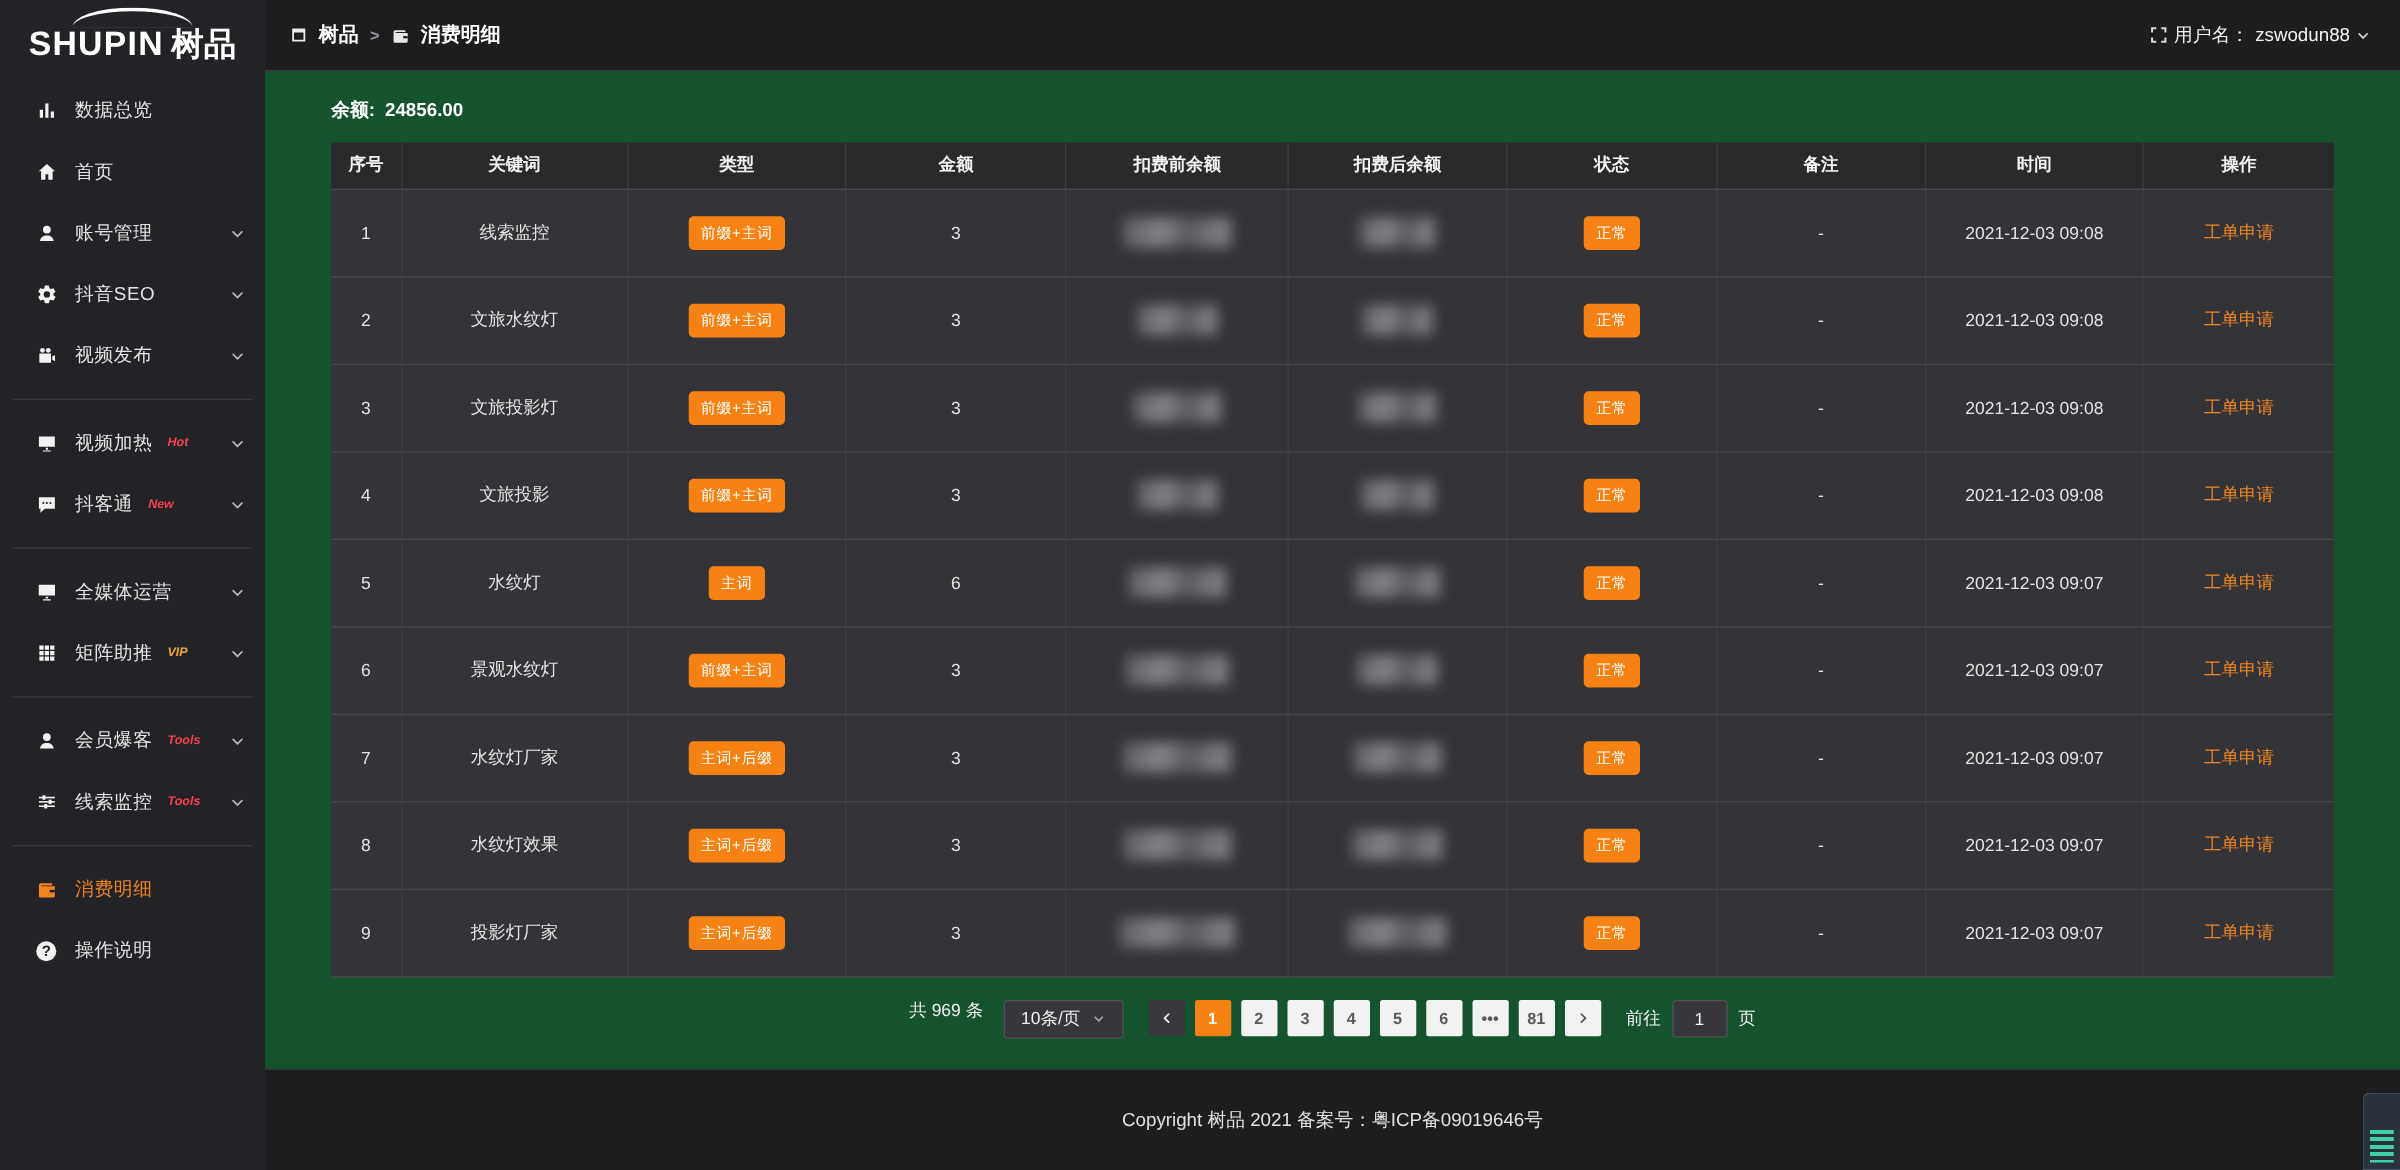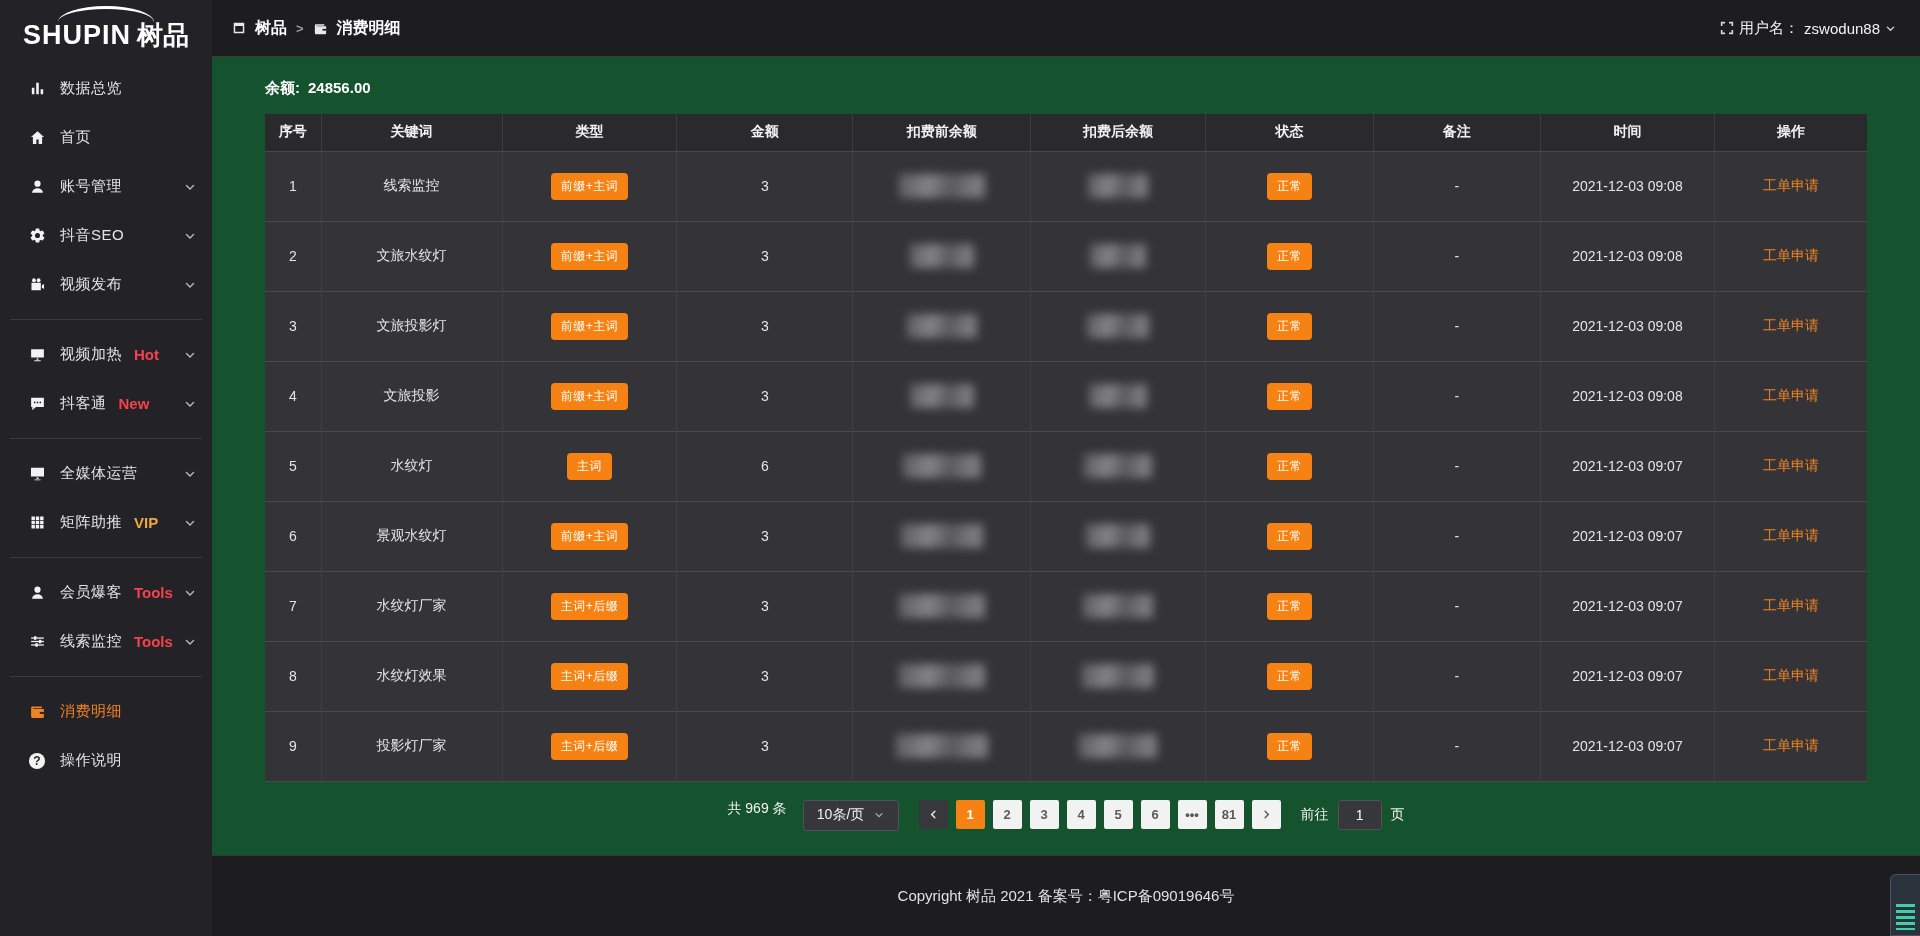--- a/index.html
+++ b/index.html
@@ -14,21 +14,21 @@
     gap:6px; padding-top:6px; position:relative; }
   .logo-arc { position:absolute; top:6px; left:58px; width:96px; height:16px;
     border-top:3px solid #fff; border-radius:50% 50% 0 0 / 100% 100% 0 0; }
   .logo-en { font-size:27px; font-weight:bold; letter-spacing:1px; color:#fff; }
   .logo-cn { font-size:26px; font-weight:bold; color:#fff; }
   .menu { padding-top:0; }
   .s-item { height:49px; display:flex; align-items:center; padding:0 16px 0 27px;
     cursor:pointer; color:#e3e3e3; font-size:15px; }
   .s-item .ico { width:20px; display:flex; justify-content:center; margin-right:13px; color:#f2f2f2; }
   .s-item .lbl { letter-spacing:0.5px; }
-  .s-item .tag { font-weight:bold; font-size:15px; margin-left:12px; }
+  .s-item .tag { font-style:italic; font-weight:bold; font-size:10px; margin-left:12px; }
   .tag-red  { color:#f5424d; }
   .tag-gold { color:#f0a63a; }
   .s-item .chev { margin-left:auto; color:#b9b9bd; display:flex; }
   .s-item.active, .s-item.active .ico { color:#f08322; }
   .s-divider { height:1px; background:#3a3a3f; margin:10px 10px; }
   .q-circle { width:16px; height:16px; border-radius:50%; background:#f2f2f2;
     color:#232327; font-size:12px; font-weight:bold; display:flex;
     align-items:center; justify-content:center; }
 
   

